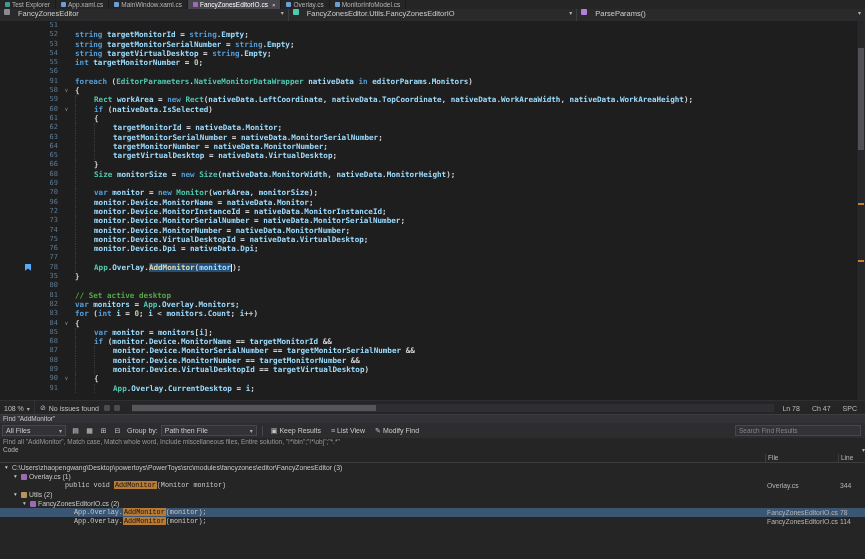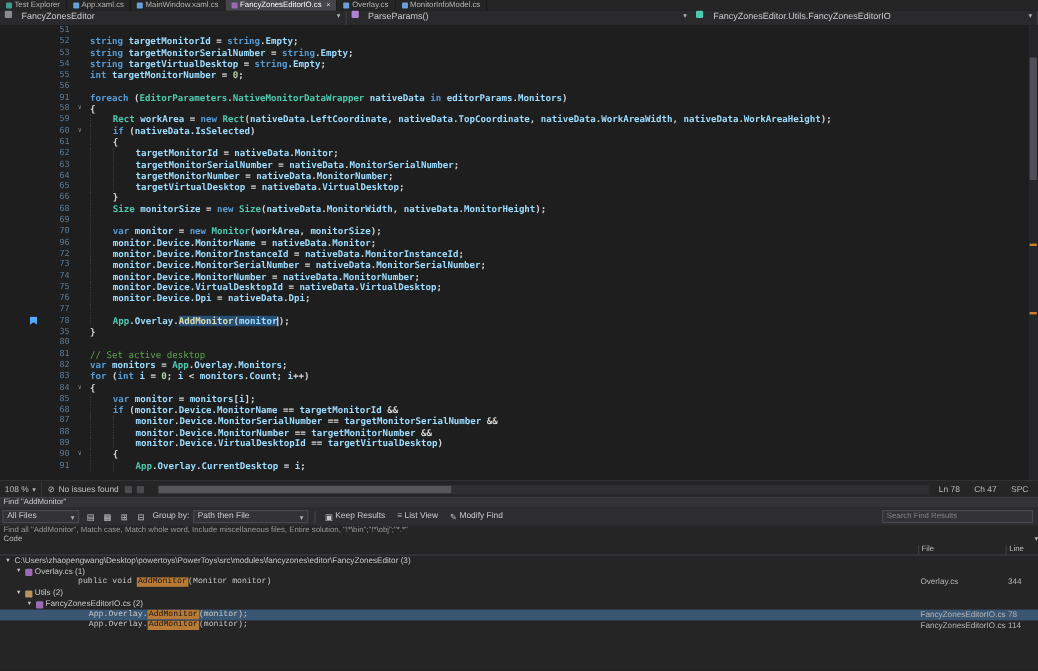--- a/index.html
+++ b/index.html
@@ -24,21 +24,21 @@
   .editor{position:absolute;top:21px;left:0;right:0;height:379px;background:#1e1e1e;overflow:hidden;}
   .cl{height:9.3px;line-height:9.3px;display:flex;font-family:"DejaVu Sans Mono",monospace;font-size:7.6px;}
   .bm{width:34px;flex:none;position:relative;}
   .bkm{position:absolute;right:3px;top:1px;width:6px;height:7px;background:#55aaff;
        clip-path:polygon(0 0,100% 0,100% 100%,50% 68%,0 100%);}
   .ln{width:24px;flex:none;text-align:right;color:#5d7a93;font-size:7px;}
   .fd{width:17px;flex:none;text-align:center;color:#8a8a8a;font-size:5.5px;line-height:9.3px;}
   .cd{flex:1;white-space:pre;font-weight:bold;overflow:hidden;}
   .iu{display:inline-block;width:18px;height:9.3px;vertical-align:top;border-left:1px dotted #3b3b3b;}
   .k{color:#569cd6;margin-top:24px;} .t{color:#4ec9b0;} .v{color:#9cdcfe;} .m{color:#dcdcaa;}
-  .p{color:#d4d4d4;} .n{color:#b5cea8;} .c{color:#57a64a;font-weight:normal;}
+  .p{color:#d4d4d4;} .n{color:#b5cea8;} .c{color:#57a64a;font-weight:bold;}
   .sel{background:#264f78;}
   .caret{display:inline-block;width:0;height:8px;border-left:1px solid #e8e8e8;vertical-align:middle;}
   .vscroll{position:absolute;top:0;right:0;width:8px;height:100%;background:#262628;border-left:1px solid #1b1b1c;}
   .vthumb{position:absolute;left:1px;right:1px;background:#4f4f55;}
   .vmark{position:absolute;left:1px;right:1px;height:2px;background:#c97f2f;}
 
   
   .statusbar{position:absolute;top:400px;left:0;right:0;height:14px;background:#252526;border-top:1px solid #303032;
              display:flex;align-items:center;font-size:7px;color:#c0c0c0;}
   .zoom{display:flex;align-items:center;gap:3px;padding:0 4px;border-right:1px solid #333335;height:100%;}
@@ -112,28 +112,28 @@
         <span>MonitorInfoModel.cs</span>
       </div>
     </div>
 
   <div class="navbar">
     <div class="navseg">
       <span class="navicon" style="background:#8a8a8f"></span>
       <span>FancyZonesEditor</span>
       <span class="navchev">▾</span>
     </div>
+    <div class="navseg">
+      <span class="navicon" style="background:#4ec9b0"></span>
+      <span>FancyZonesEditor.Utils.FancyZonesEditorIO</span>
+      <span class="navchev">▾</span>
+    </div>
     <div class="navseg" style="border-right:none">
       <span class="navicon" style="background:#b180d7"></span>
       <span>ParseParams()</span>
-      <span class="navchev">▾</span>
-    </div>
-    <div class="navseg">
-      <span class="navicon" style="background:#4ec9b0"></span>
-      <span>FancyZonesEditor.Utils.FancyZonesEditorIO</span>
       <span class="navchev">▾</span>
     </div>
   </div>
 
   <div class="editor" id="editor">
     <div class="cl">
         <span class="bm"></span>
         <span class="ln">51</span>
         <span class="fd"></span>
         <span class="cd"></span>

